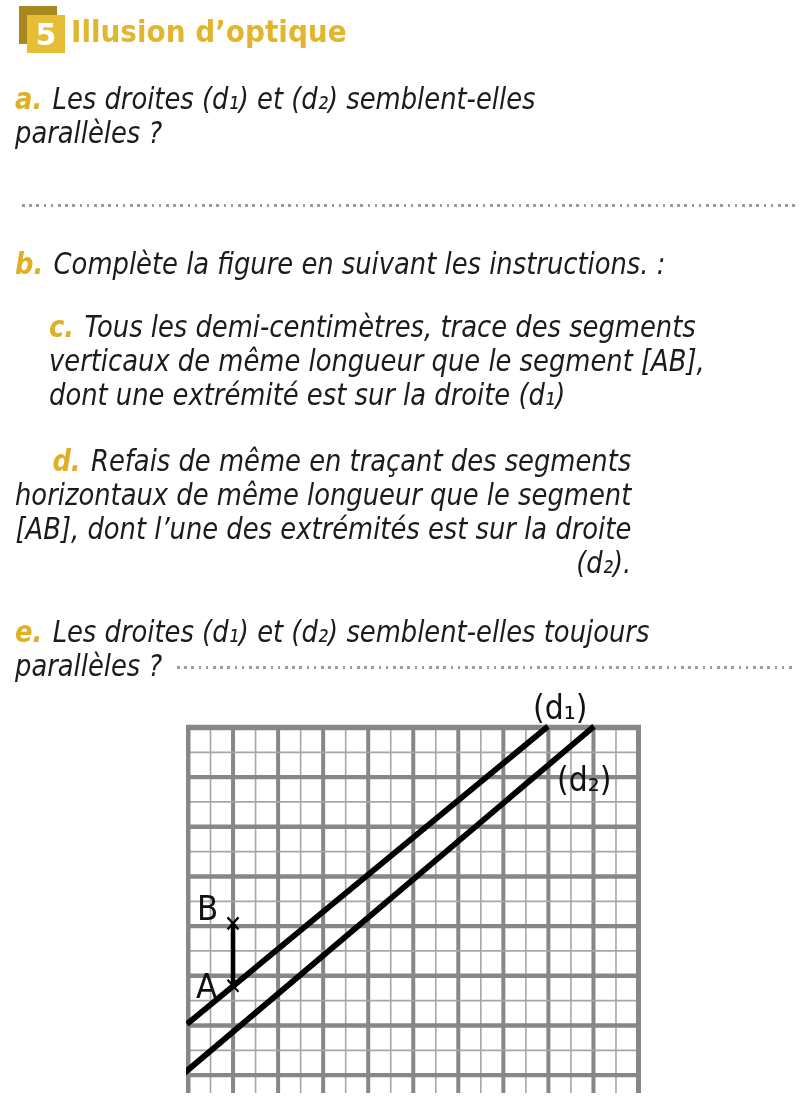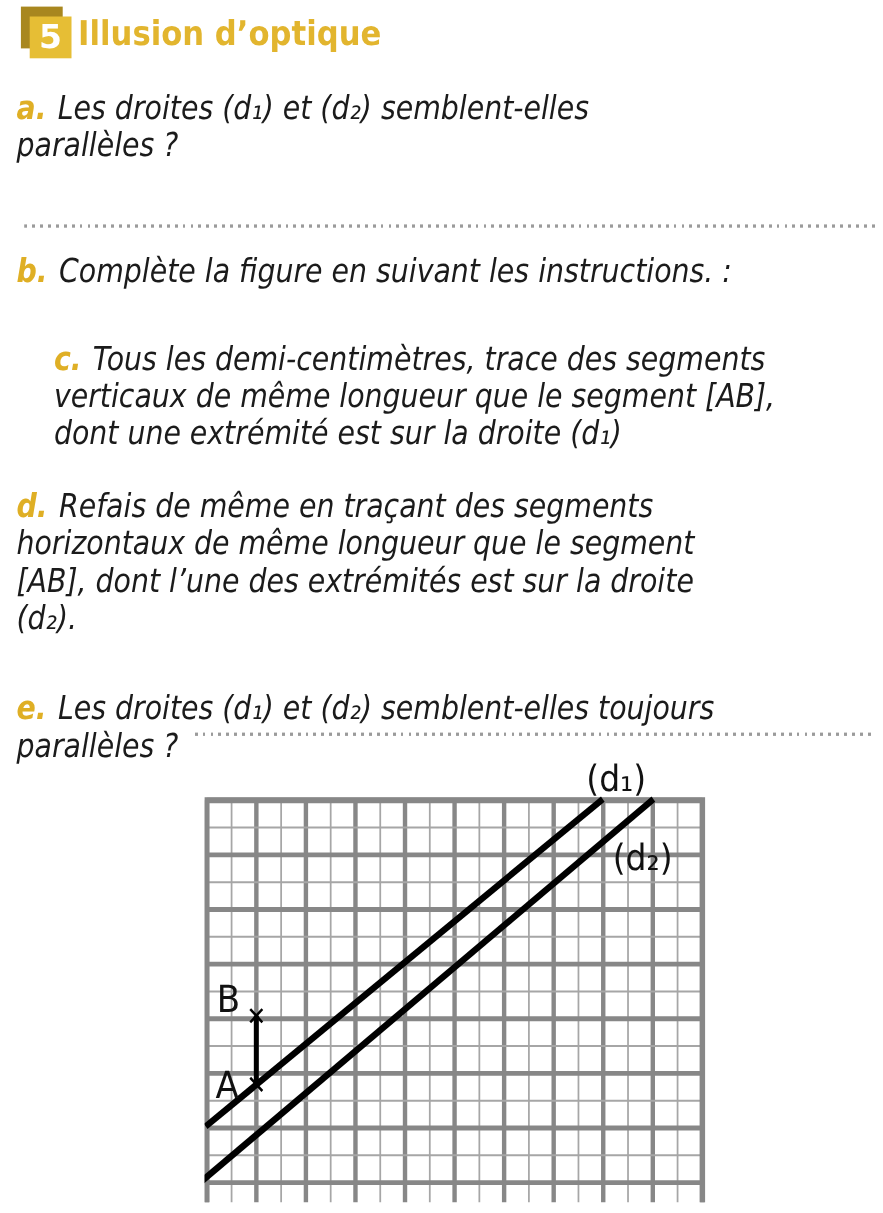--- a/index.html
+++ b/index.html
@@ -42,54 +42,54 @@
   <div class="cline">
     <span class="marker">a.</span><span>Les droites (d₁) et (d₂) semblent-elles</span>
   </div>
   <div class="cline">
     <span>parallèles ?</span>
   </div>
 </div>
 
 <div class="dots" style="left:22px;top:204px;width:774px;"></div>
 
-<div class="para" style="top:230px;">
+<div class="para" style="top:247px;">
   <div class="cline">
     <span class="marker">b.</span><span>Complète la figure en suivant les instructions. :</span>
   </div>
 </div>
 
 <div class="para" style="top:310px;margin-left:34px;">
   <div class="cline">
     <span class="marker">c.</span><span>Tous les demi-centimètres, trace des segments</span>
   </div>
   <div class="cline">
     <span>verticaux de même longueur que le segment [AB],</span>
   </div>
   <div class="cline">
     <span>dont une extrémité est sur la droite (d₁)</span>
   </div>
 </div>
 
-<div class="para" style="top:444px;">
+<div class="para" style="top:444px;text-align:right;">
   <div class="cline">
     <span class="marker">d.</span><span>Refais de même en traçant des segments</span>
   </div>
   <div class="cline">
     <span>horizontaux de même longueur que le segment</span>
   </div>
   <div class="cline">
     <span>[AB], dont l’une des extrémités est sur la droite</span>
   </div>
   <div class="cline">
     <span>(d₂).</span>
   </div>
 </div>
 
-<div class="para" style="top:628px;">
+<div class="para" style="top:615px;">
   <div class="cline">
     <span class="marker">e.</span><span>Les droites (d₁) et (d₂) semblent-elles toujours</span>
   </div>
   <div class="cline">
     <span>parallèles ?</span>
   </div>
 </div>
 
 <div class="dots" style="left:177px;top:666px;width:619px;"></div>
 

